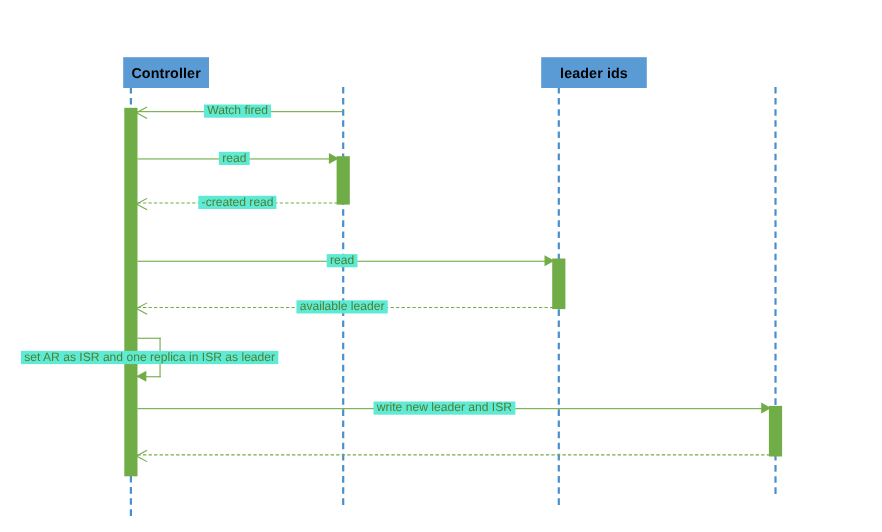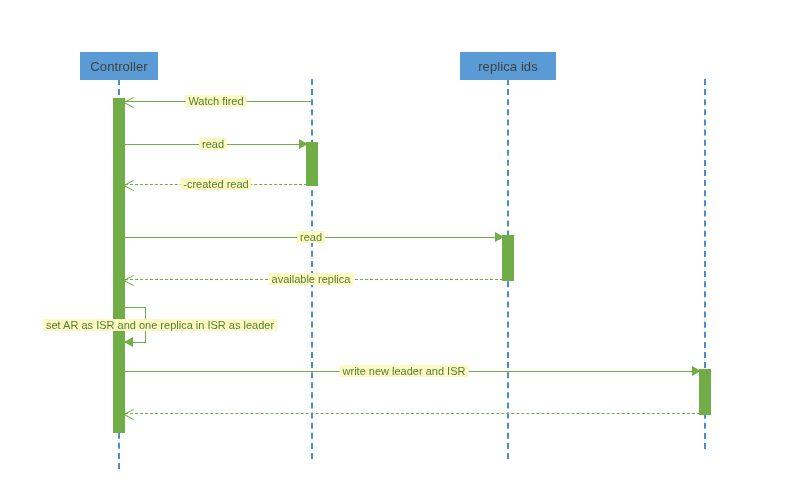--- a/index.html
+++ b/index.html
@@ -15,28 +15,29 @@
     width: 802px;
     height: 484px;
     background: #ffffff;
     overflow: hidden;
   }
   .participant-header {
     position: absolute;
     box-sizing: border-box;
     height: 28px;
     background: #5B9BD5;
-    color: #404040;
+    color: #000000;
     font-size: 13px;
-    font-weight: normal;
+    font-weight: bold;
     display: flex;
     align-items: center;
     justify-content: center;
     letter-spacing: 0.1px;
     white-space: nowrap;
+    margin-left: 32px;
   }
   .lifeline {
     position: absolute;
     width: 0;
     border-left: 2px dashed #4A8FCC;
   }
   .activation {
     position: absolute;
     background: #70AD47;
     width: 12px;
@@ -46,29 +47,28 @@
     height: 0;
     border-top: 1.5px solid #70AD47;
   }
   .msg-line.dashed {
     border-top: 1.5px dashed #70AD47;
   }
   .msg-label {
     position: absolute;
     color: #4F7F2F;
     font-size: 11px;
-    background: #fef9c3;
+    background: #5eead4;
     padding: 0 3px;
     white-space: nowrap;
     transform: translate(-50%, -50%);
     line-height: 12px;
   }
   .msg-label.left-anchor {
     transform: translate(0, -50%);
-    margin-left: 24px;
   }
   .arrowhead {
     position: absolute;
     width: 0;
     height: 0;
   }
   .arrowhead.right {
     border-top: 5px solid transparent;
     border-bottom: 5px solid transparent;
     border-left: 9px solid #70AD47;
@@ -109,21 +109,21 @@
 
   <div class="lifeline" style="left:118px; top:79px; height:390px;"></div>
   <div class="lifeline" style="left:311px; top:79px; height:380px;"></div>
   <div class="lifeline" style="left:507px; top:79px; height:380px;"></div>
   <div class="lifeline" style="left:704px; top:79px; height:370px;"></div>
 
   <div class="participant-header" style="left:80px; top:52px; width:78px;">
     <span>Controller</span>
   </div>
   <div class="participant-header" style="left:460px; top:52px; width:96px;">
-    <span>replica ids</span>
+    <span>leader ids</span>
   </div>
 
   <div class="activation" style="left:113px; top:98px; height:335px;"></div>
   <div class="activation" style="left:306px; top:142px; height:44px;"></div>
   <div class="activation" style="left:502px; top:235px; height:46px;"></div>
   <div class="activation" style="left:699px; top:369px; height:46px;"></div>
 
   <div class="msg-line" style="left:125px; top:101px; width:187px;"></div>
   <div class="open-arrow left" style="left:124px; top:96px;"></div>
   <div class="msg-label" style="left:216px; top:101px;">Watch fired</div>
@@ -135,21 +135,21 @@
   <div class="msg-line dashed" style="left:125px; top:184px; width:187px;"></div>
   <div class="open-arrow left" style="left:124px; top:179px;"></div>
   <div class="msg-label" style="left:216px; top:184px;">-created read</div>
 
   <div class="msg-line" style="left:125px; top:237px; width:374px;"></div>
   <div class="arrowhead right" style="left:495px; top:232px;"></div>
   <div class="msg-label" style="left:311px; top:237px;">read</div>
 
   <div class="msg-line dashed" style="left:125px; top:279px; width:383px;"></div>
   <div class="open-arrow left" style="left:124px; top:274px;"></div>
-  <div class="msg-label" style="left:311px; top:279px;">available replica</div>
+  <div class="msg-label" style="left:311px; top:279px;">available leader</div>
 
   <div class="msg-line" style="left:125px; top:307px; width:21px;"></div>
   <div class="selfloop-v" style="left:145px; top:307px; height:36px;"></div>
   <div class="msg-line" style="left:125px; top:342px; width:21px;"></div>
   <div class="arrowhead left" style="left:124px; top:337px;"></div>
   <div class="msg-label left-anchor" style="left:19px; top:325px;">set AR as ISR and one replica in ISR as leader</div>
 
   <div class="msg-line" style="left:125px; top:371px; width:571px;"></div>
   <div class="arrowhead right" style="left:692px; top:366px;"></div>
   <div class="msg-label" style="left:404px; top:371px;">write new leader and ISR</div>

